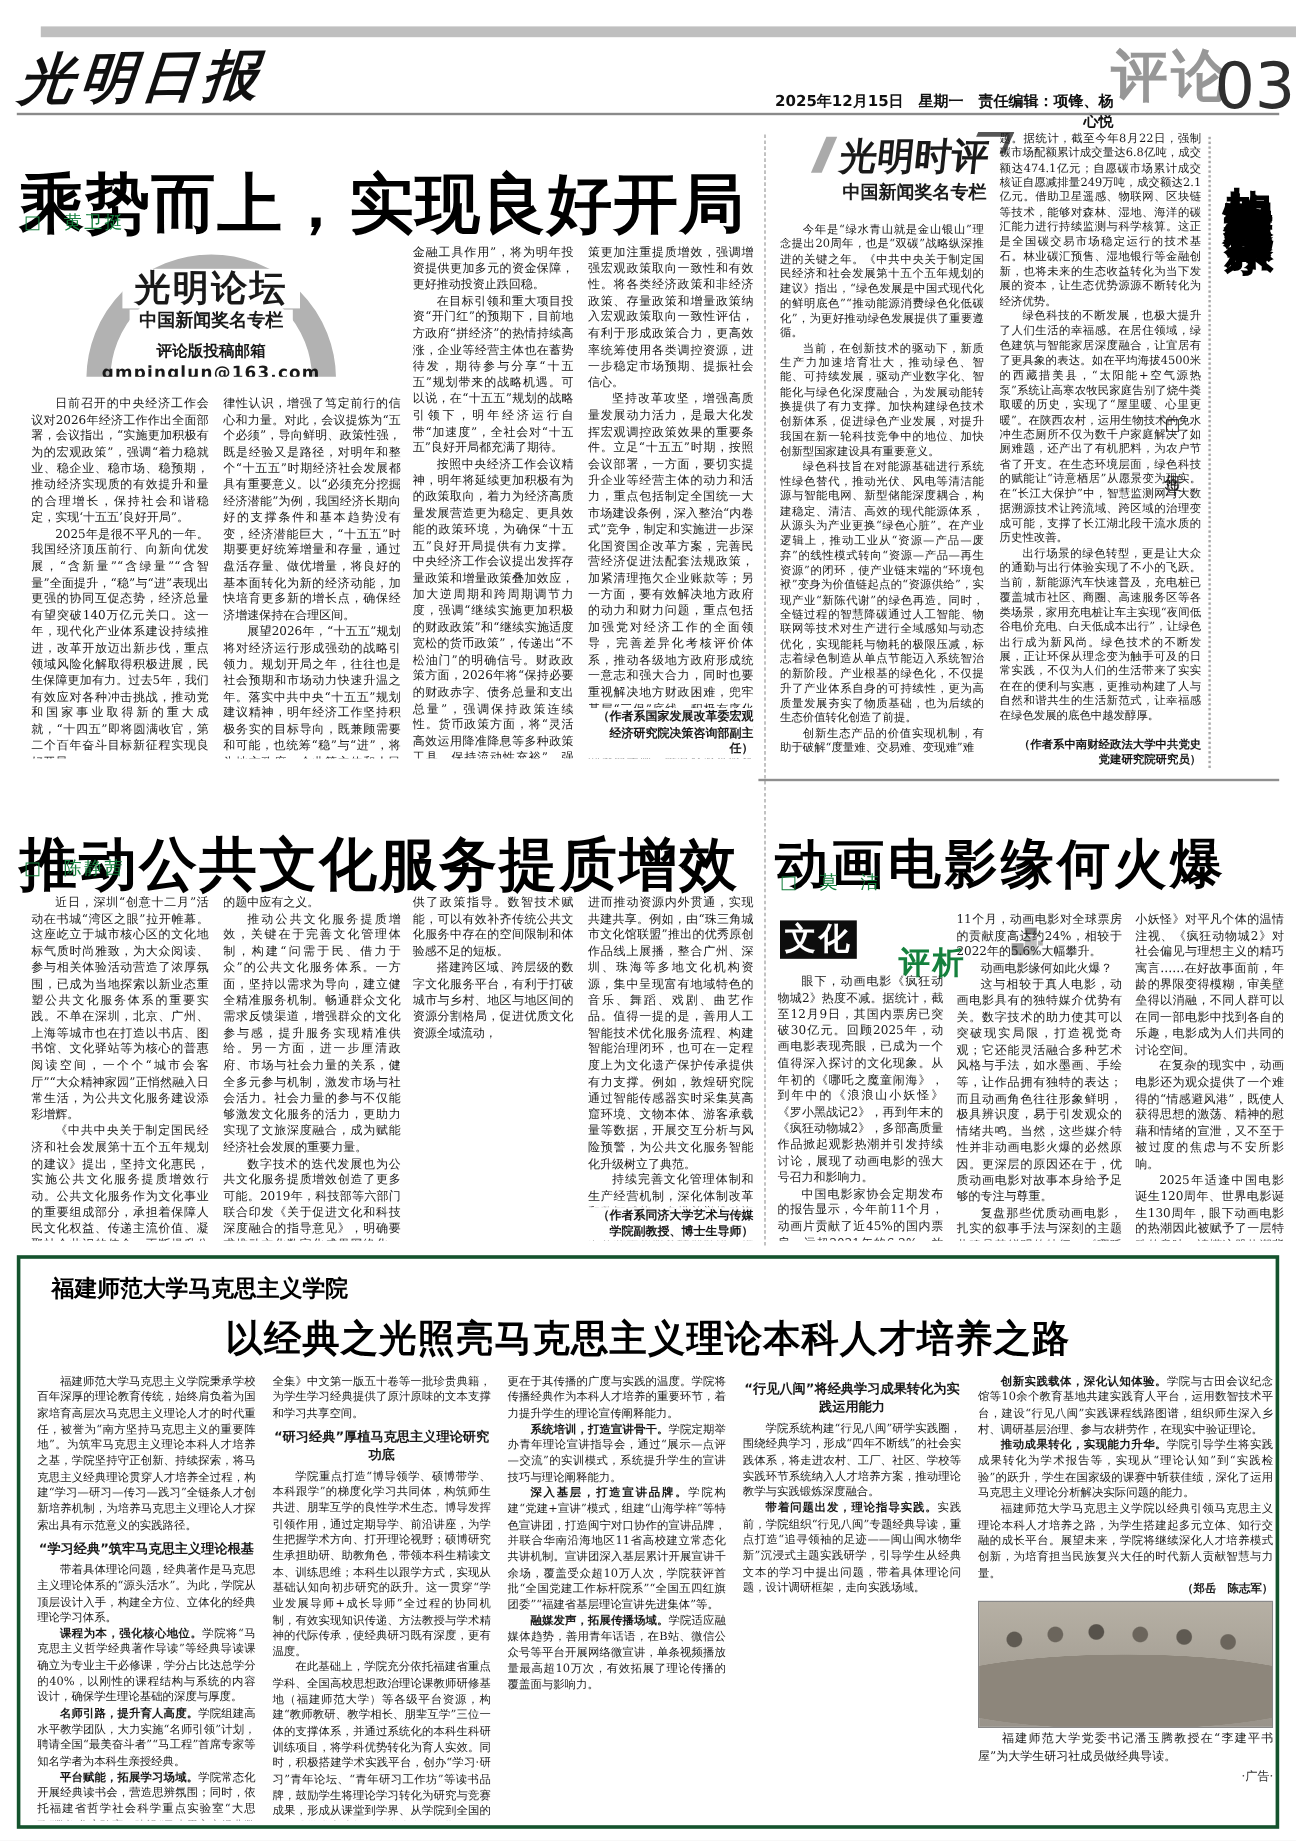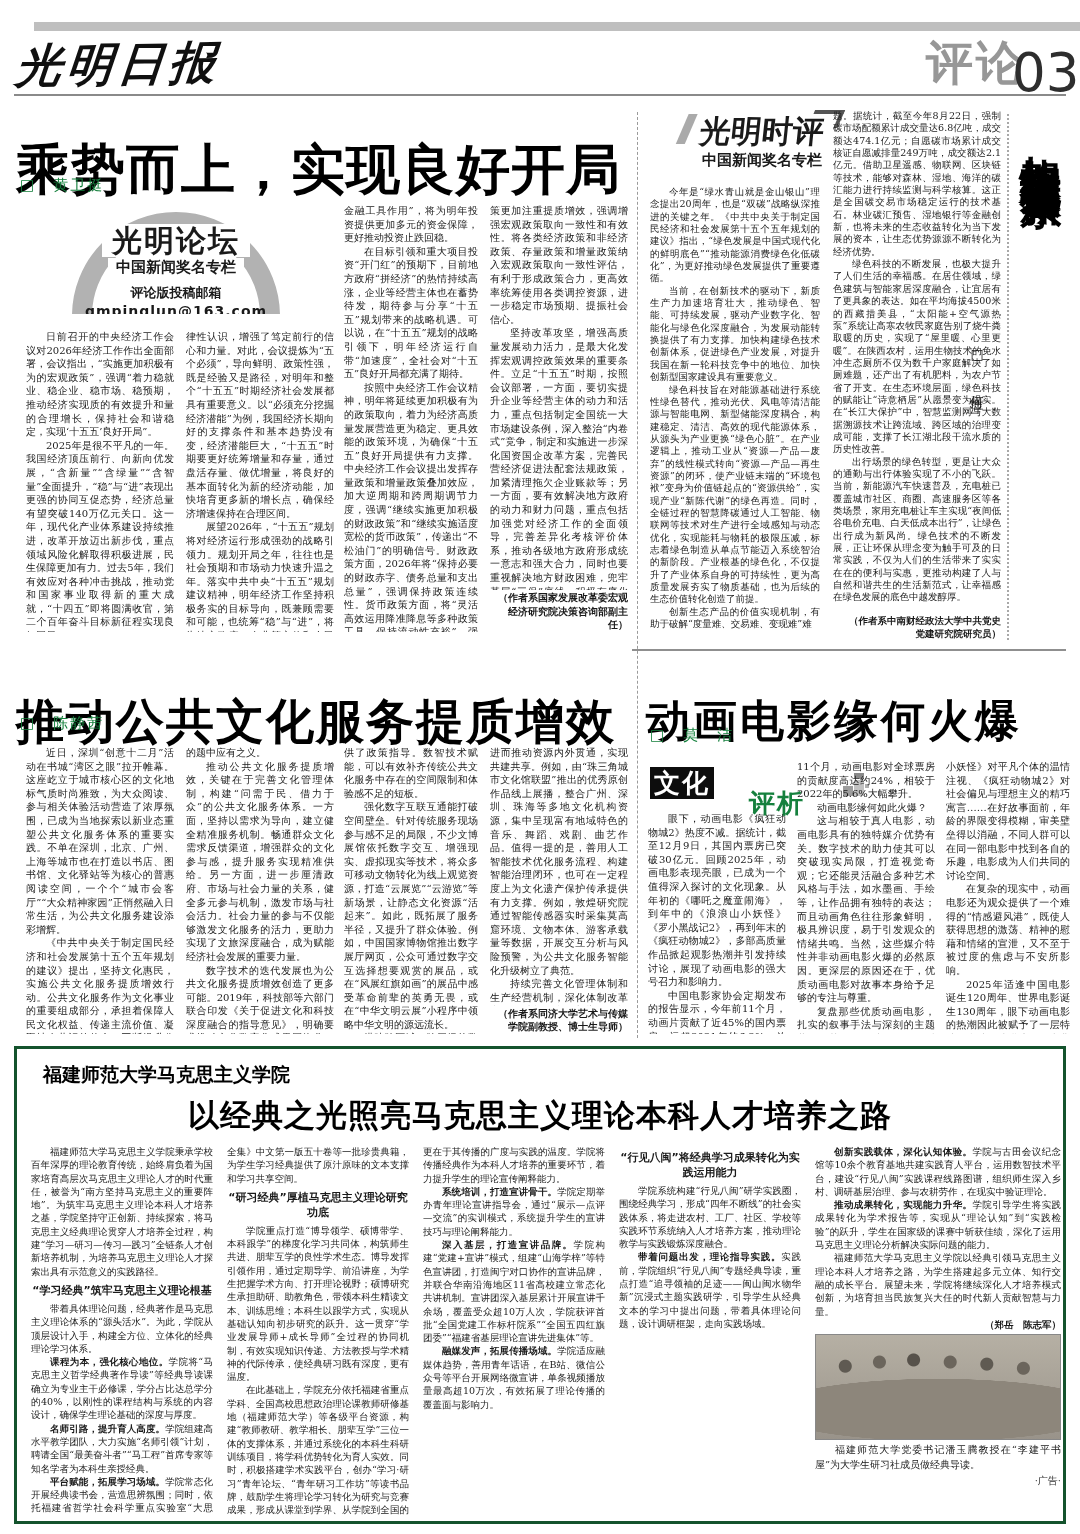--- a/index.html
+++ b/index.html
@@ -90,20 +90,21 @@
   .caption{margin:0;font-size:10px;line-height:1.45;text-indent:2em;font-style:normal;}
   .ad-mark{text-align:right;font-size:10px;margin-top:2px;color:#333;}
 </style>
 </head>
 <body>
 
 <div class="page">
 
   <div class="top-strip"></div>
   <div class="masthead">光明日报</div>
+  <div class="dateline sans">2025年12月15日　星期一　责任编辑：项锋、杨心悦</div>
   <div class="section-label sans">评论</div>
   <div class="page-no">03</div>
   <div class="header-rule"></div>
 
   <section>
     <h1 class="a-title" style="left:16px;top:104px;width:614px;font-size:54px;">乘势而上，实现良好开局</h1>
     <div class="a-author" style="left:20px;top:176px;">□　黄卫挺</div>
 
     <div class="forum-box">
       <div class="forum-ring"></div>
@@ -165,21 +166,20 @@
         <p class="para">近日，深圳“创意十二月”活动在书城“湾区之眼”拉开帷幕。这座屹立于城市核心区的文化地标气质时尚雅致，为大众阅读、参与相关体验活动营造了浓厚氛围，已成为当地探索以新业态重塑公共文化服务体系的重要实践。不单在深圳，北京、广州、上海等城市也在打造以书店、图书馆、文化驿站等为核心的普惠阅读空间，一个个“城市会客厅”“大众精神家园”正悄然融入日常生活，为公共文化服务建设添彩增辉。</p>
         <p class="para">《中共中央关于制定国民经济和社会发展第十五个五年规划的建议》提出，坚持文化惠民，实施公共文化服务提质增效行动。公共文化服务作为文化事业的重要组成部分，承担着保障人民文化权益、传递主流价值、凝聚社会共识的使命，不断提升公共文化服务水平，既是满足群众精神文化需求的迫切需要，也是加快文化产业发展</p>
       </div>
     <div class="col" style="left:186px;top:746px;width:148px;height:288px;">
         <p class="para cont">的题中应有之义。</p>
         <p class="para">推动公共文化服务提质增效，关键在于完善文化管理体制，构建“问需于民、借力于众”的公共文化服务体系。一方面，坚持以需求为导向，建立健全精准服务机制。畅通群众文化需求反馈渠道，增强群众的文化参与感，提升服务实现精准供给。另一方面，进一步厘清政府、市场与社会力量的关系，健全多元参与机制，激发市场与社会活力。社会力量的参与不仅能够激发文化服务的活力，更助力实现了文旅深度融合，成为赋能经济社会发展的重要力量。</p>
         <p class="para">数字技术的迭代发展也为公共文化服务提质增效创造了更多可能。2019年，科技部等六部门联合印发《关于促进文化和科技深度融合的指导意见》，明确要求推动文化数字化成果网络化、智能化发展，为公共文化服务数字化转型提</p>
       </div>
     <div class="col" style="left:344px;top:746px;width:134px;height:288px;">
         <p class="para cont">供了政策指导。数智技术赋能，可以有效补齐传统公共文化服务中存在的空间限制和体验感不足的短板。</p>
-        <p class="para">强化数字互联互通能打破空间壁垒。针对传统服务现场参与感不足的局限，不少文博展馆依托数字交互、增强现实、虚拟现实等技术，将众多可移动文物转化为线上观览资源，打造“云展览”“云游览”等新场景，让静态文化资源“活起来”。如此，既拓展了服务半径，又提升了群众体验。例如，中国国家博物馆推出数字展厅网页，公众可通过数字交互选择想要观赏的展品，或在“风展红旗如画”的展品中感受革命前辈的英勇无畏，或在“中华文明云展”小程序中领略中华文明的源远流长。</p>
         <p class="para">搭建跨区域、跨层级的数字文化服务平台，有利于打破城市与乡村、地区与地区间的资源分割格局，促进优质文化资源全域流动，</p>
       </div>
     <div class="col" style="left:490px;top:746px;width:138px;height:288px;">
         <p class="para cont">进而推动资源内外贯通，实现共建共享。例如，由“珠三角城市文化馆联盟”推出的优秀原创作品线上展播，整合广州、深圳、珠海等多地文化机构资源，集中呈现富有地域特色的音乐、舞蹈、戏剧、曲艺作品。值得一提的是，善用人工智能技术优化服务流程、构建智能治理闭环，也可在一定程度上为文化遗产保护传承提供有力支撑。例如，敦煌研究院通过智能传感器实时采集莫高窟环境、文物本体、游客承载量等数据，开展交互分析与风险预警，为公共文化服务智能化升级树立了典范。</p>
         <p class="para">持续完善文化管理体制和生产经营机制，深化体制改革和数智赋能，多措并举推动资源优势转化为发展优势，将助力公共文化服务转型升级、推动公共文化服务事业行稳致远。</p>
         <p class="sig">（作者系同济大学艺术与传媒学院副教授、博士生导师）</p>
       </div>
   </section>
 
   <section>

